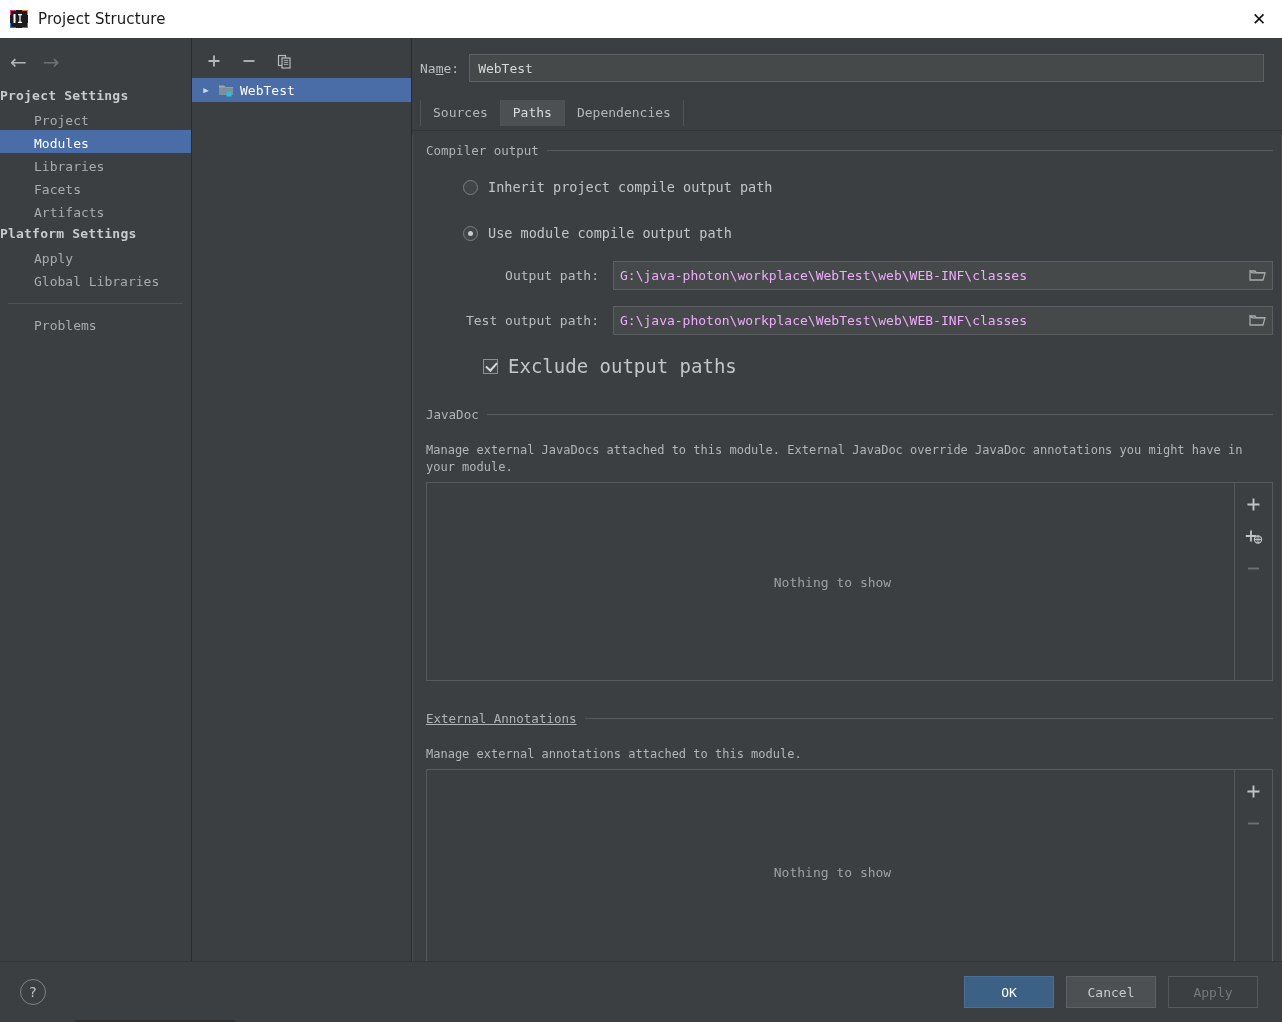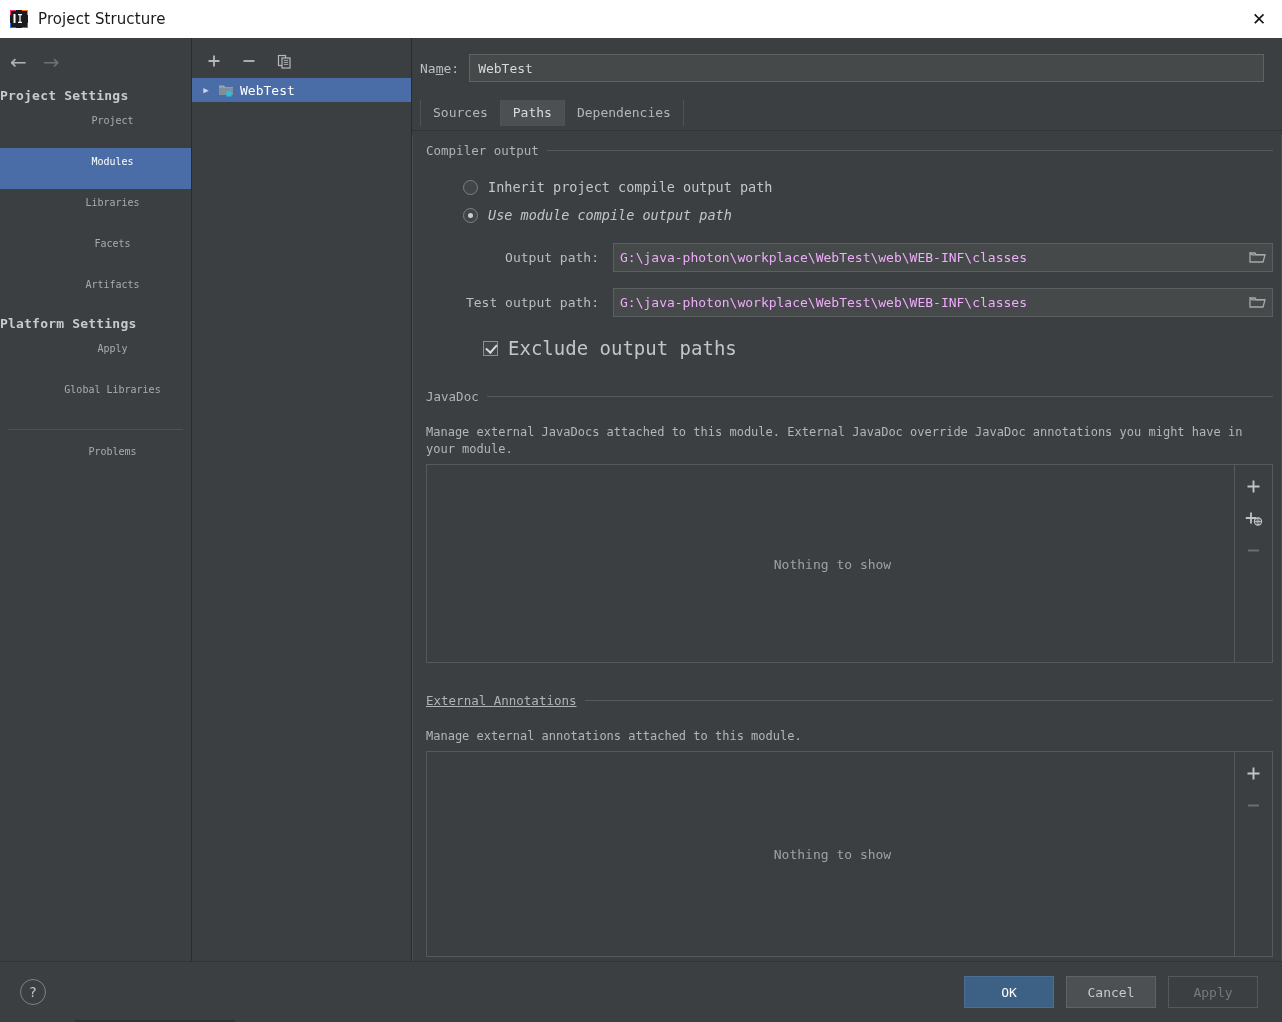--- a/index.html
+++ b/index.html
@@ -79,25 +79,24 @@
   .nav-arrow.disabled { color: #6e7173; }
 
   .side-group-title {
     font-weight: bold;
     color: #c8cbcd;
     padding: 4px 0 4px 0;
     font-size: 13px;
     letter-spacing: 0.2px;
   }
   .side-item {
-    padding: 5px 0 18px 34px;
+    padding: 5px 0 0 34px;
     color: #a9acae;
-    font-size: 10px;
+    font-size: 13px;
     line-height: 18px;
-    text-align: center;
   }
   .side-item.selected {
     background: #4a6da7;
     color: #ffffff;
   }
   .side-sep {
     height: 1px;
     background: #4e5254;
     margin: 12px 8px 8px 8px;
   }
@@ -526,21 +525,21 @@
       <div class="group-title">
         <span>Compiler output</span>
         <span class="rule"></span>
       </div>
 
       <div class="radio-row">
         <span class="radio"></span>
         <span class="radio-label">Inherit project compile output path</span>
       </div>
 
-      <div class="radio-row" style="margin-top:12px;font-style:italic;">
+      <div class="radio-row" style="margin-top:30px;">
         <span class="radio checked"></span>
         <span class="radio-label">Use module compile output path</span>
       </div>
 
       <div class="path-row">
         <span class="path-label">Output path:</span>
         <span class="path-field">
           <input value="G:\java-photon\workplace\WebTest\web\WEB-INF\classes" style="">
           <span class="browse-btn">
             <svg width="17" height="15" viewBox="0 0 17 15">

